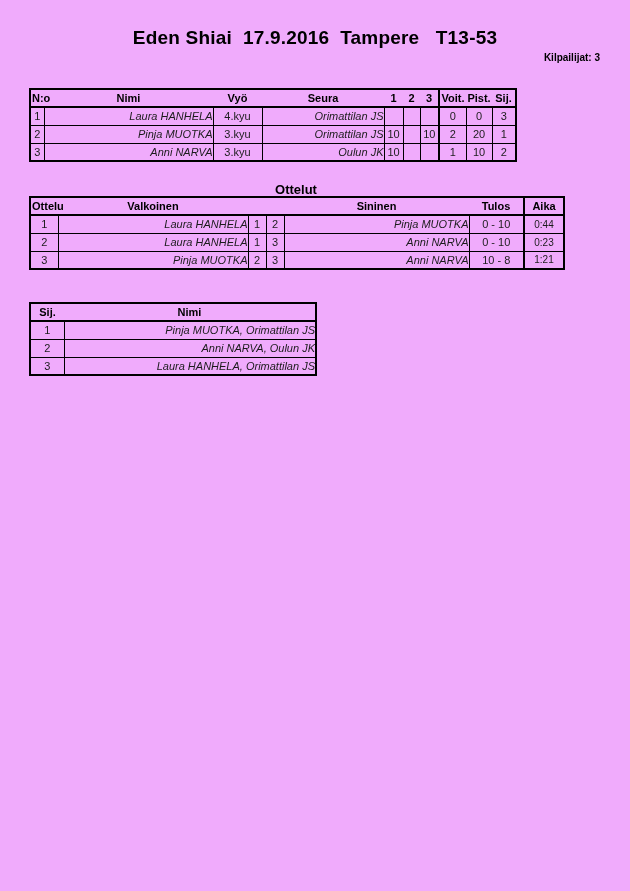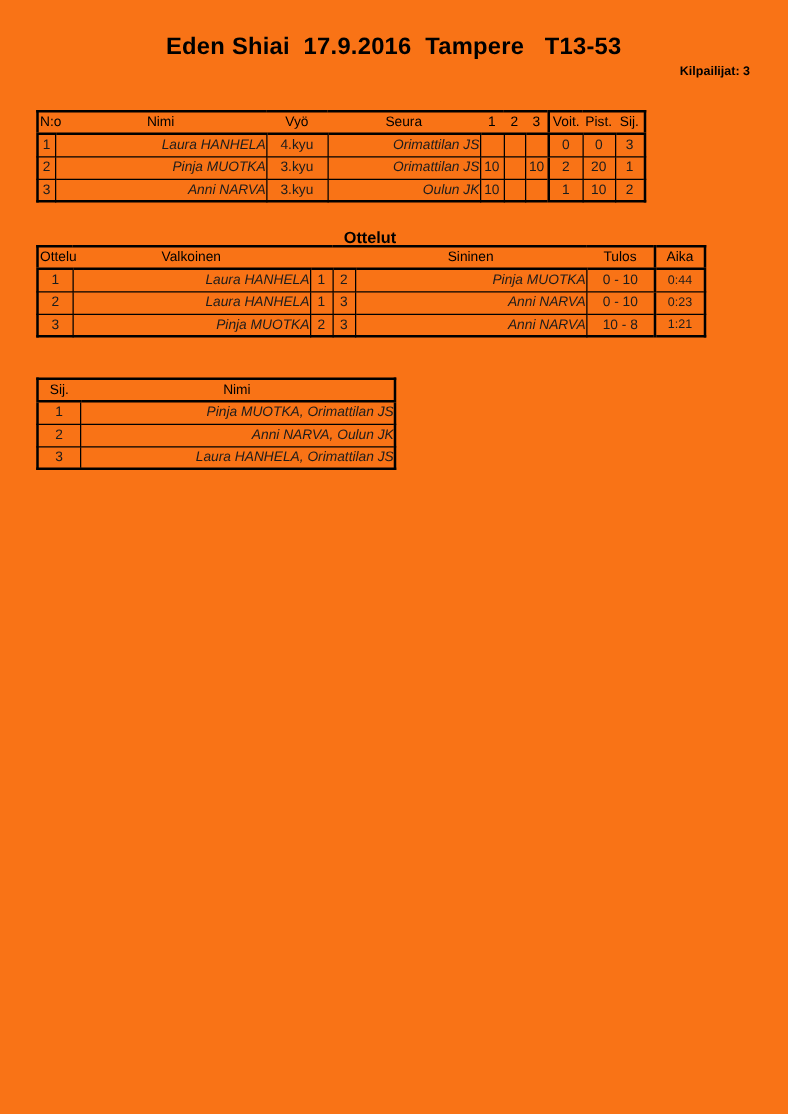--- a/index.html
+++ b/index.html
@@ -1,20 +1,20 @@
 <!DOCTYPE html>
 <html><head>
 <meta charset="utf-8">
 <style>
   * { margin:0; padding:0; box-sizing:border-box; }
   html,body { background:#e8e8e8; }
   .page {
     position:relative;
     width:630px; height:891px;
-    background:#f97316;
+    background:#f0abfc;
     font-family:"Liberation Sans", sans-serif;
     color:#000;
     overflow:hidden;
   }
   .page-title {
     position:absolute; top:27px; left:4px; width:622px;
     text-align:center;
     font-size:19px; font-weight:bold;
     white-space:pre;
     letter-spacing:0.2px;
@@ -39,21 +39,21 @@
     border:2px solid #000;
     font-size:11px;
   }
   .tbl-kilpailijat { top:88px;  left:29px; width:487px; }
   .tbl-ottelut     { top:196px; left:29px; width:535px;padding-left:17px; }
   .tbl-tulokset    { top:302px; left:29px; width:287px; }
 
   th {
     height:18px;
     padding:0;
-    font-size:11px; font-weight:normal;
+    font-size:11px; font-weight:bold;
     border:none;
     border-bottom:2px solid #000;
     white-space:nowrap;
     text-align:center;
     overflow:visible;
   }
   td {
     height:18px;
     padding:0;
     border:1px solid #000;

